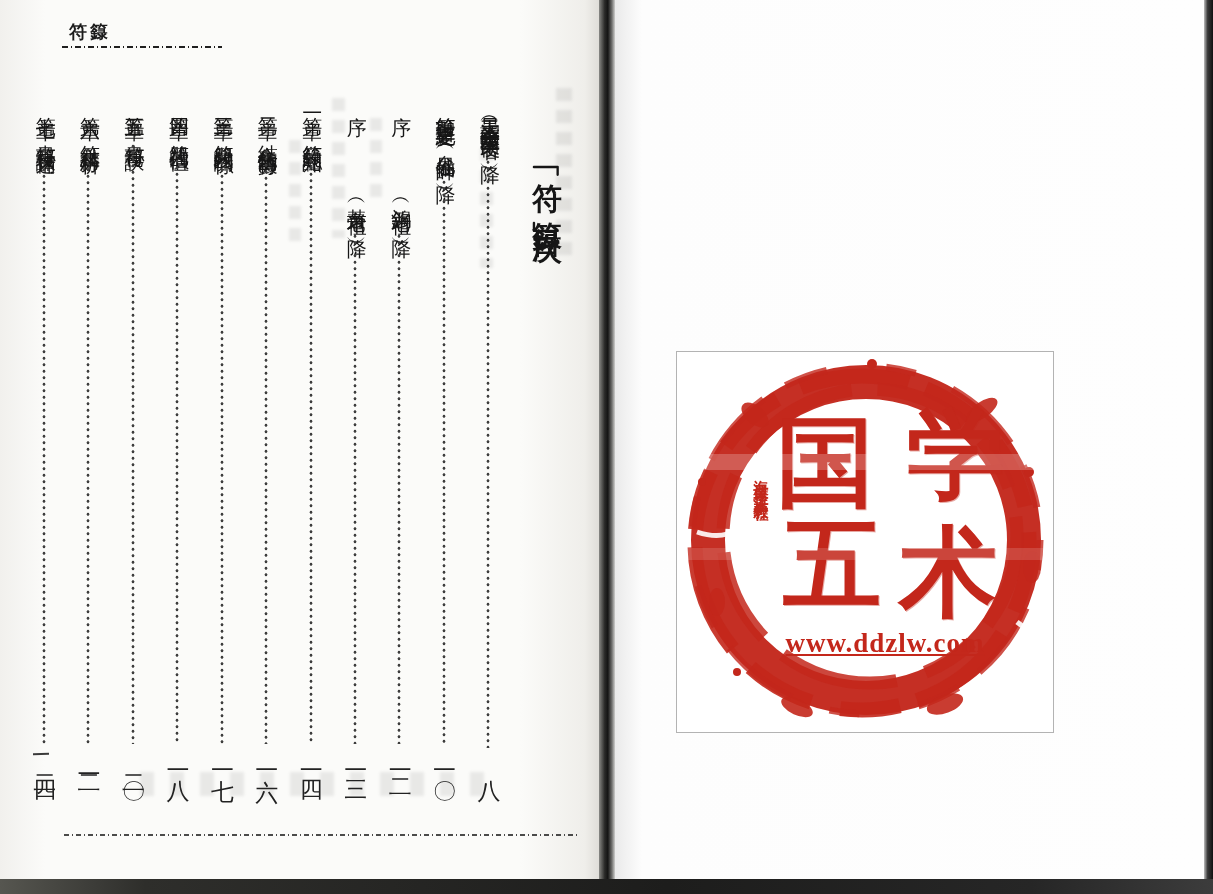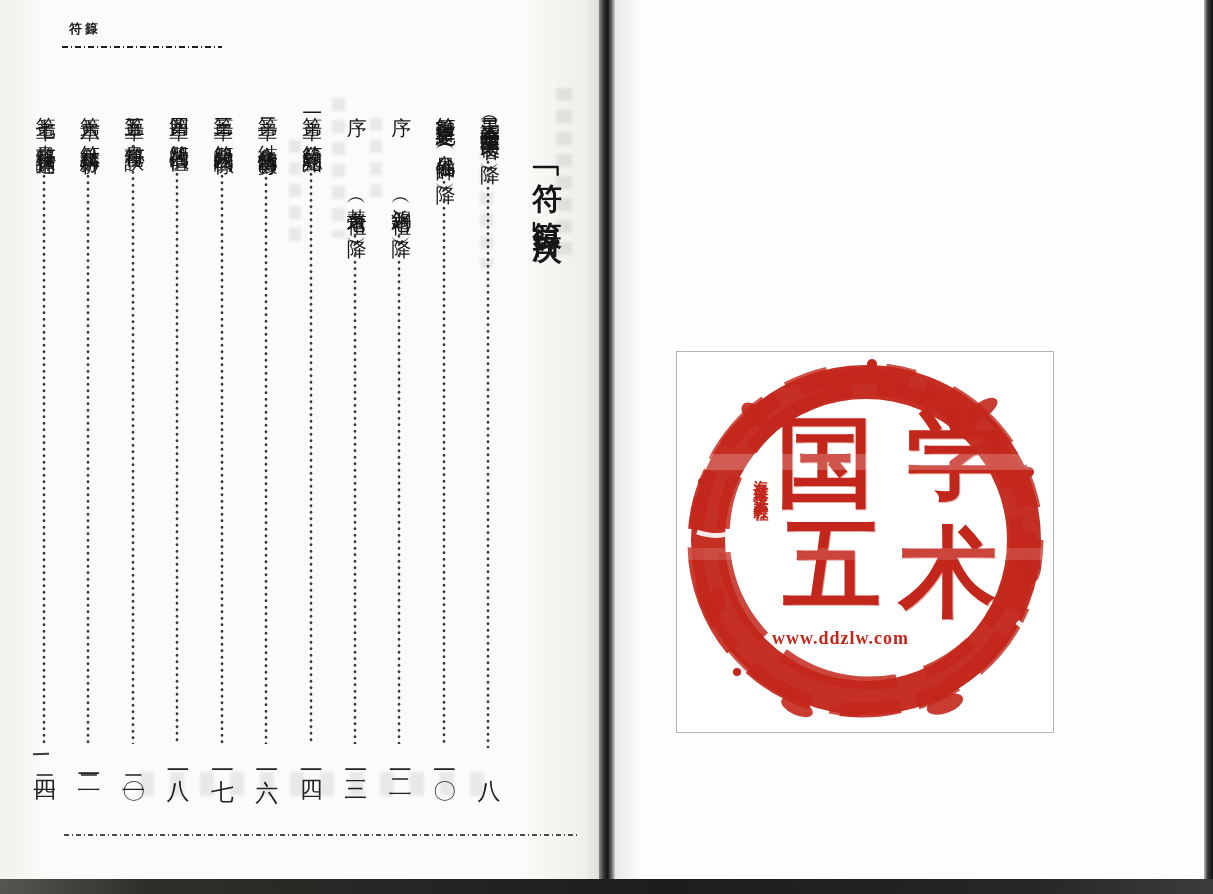--- a/index.html
+++ b/index.html
@@ -24,21 +24,21 @@
   .right-edge{
     position:absolute;right:0;top:0;width:9px;height:894px;
     background:linear-gradient(to right,#bdbdbd 0,#3a3a3a 40%,#111 100%);
   }
   .bottom-band{
     position:absolute;left:0;bottom:0;width:1213px;height:15px;
     background:linear-gradient(to right,#565650 0,#2e2e2b 12%,#1d1d1c 55%,#262626 85%,#3c3c3c 100%);
   }
   
   .page-header{
-    position:absolute;left:69px;top:20px;font-size:13px;font-weight:bold;
+    position:absolute;left:69px;top:20px;font-size:18px;font-weight:bold;
     letter-spacing:3px;color:#1c1c1c;
   }
   .header-rule{
     position:absolute;left:62px;top:46px;width:160px;height:2px;
     background:repeating-linear-gradient(to right,#1f1f1f 0 6px,transparent 6px 9px,#1f1f1f 9px 10.5px,transparent 10.5px 13px);
   }
   .footer-rule{
     position:absolute;left:64px;top:834px;width:515px;height:2px;
     background:repeating-linear-gradient(to right,#2c2c2c 0 5px,transparent 5px 8px,#2c2c2c 8px 9.5px,transparent 9.5px 12px);
     opacity:.85;
@@ -89,23 +89,24 @@
   .stamp svg{position:absolute;left:0;top:0;width:376px;height:380px;}
   .stamp-char{
     position:absolute;color:#c3271b;font-weight:bold;font-size:98px;line-height:1;
     text-shadow:1px 1px 0 rgba(195,39,27,.4);
   }
   .stamp-side{
     position:absolute;left:74px;top:116px;height:170px;
     writing-mode:vertical-rl;font-size:15px;letter-spacing:4px;color:#c3271b;font-weight:bold;
   }
   .stamp-url{
-    position:absolute;left:95px;top:276px;width:226px;text-align:left;
-    font-size:18px;font-weight:bold;color:#c3271b;letter-spacing:1px;
+    position:absolute;left:95px;top:276px;width:226px;text-align:center;
+    font-size:27px;font-weight:bold;color:#c3271b;letter-spacing:1px;
     font-family:"Liberation Serif", serif;
+    text-decoration:underline;
   }
   .stamp-band{position:absolute;left:2px;right:2px;background:rgba(255,255,255,.22);}
   .band1{top:102px;height:16px;}
   .band2{top:196px;height:12px;background:rgba(255,255,255,.14);}
 </style>
 </head>
 <body>
 
 <div class="canvas">
 

